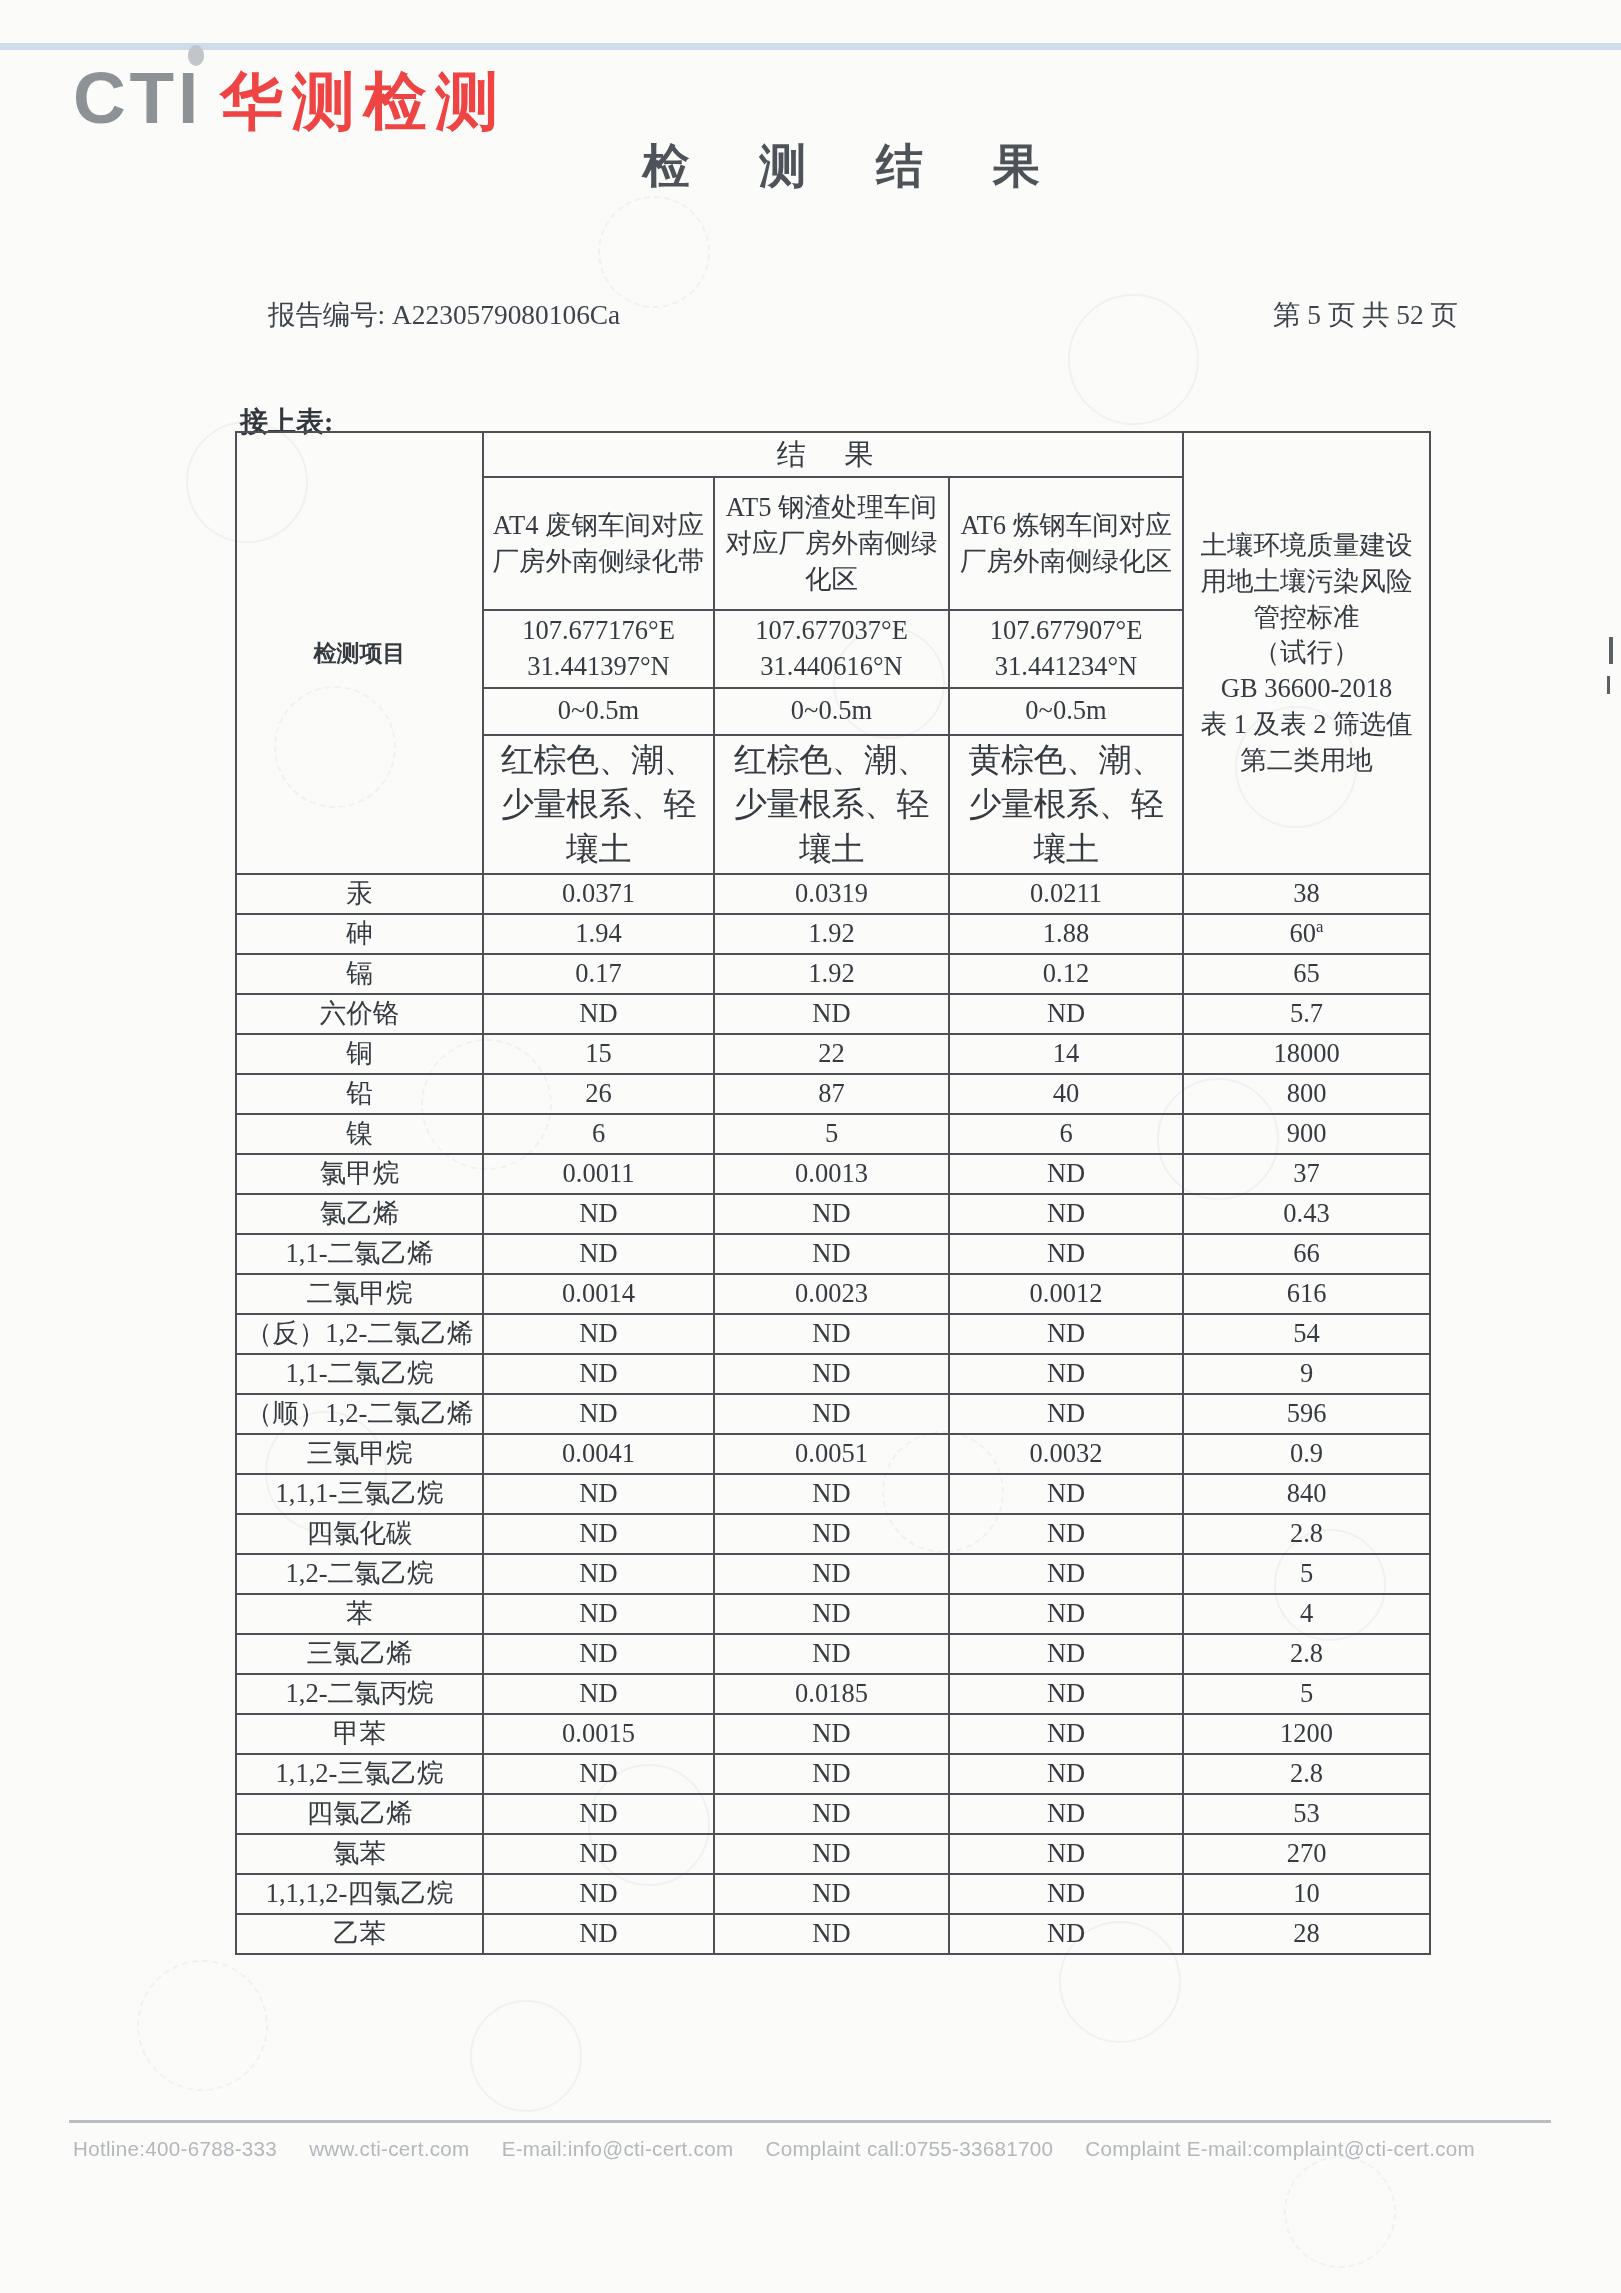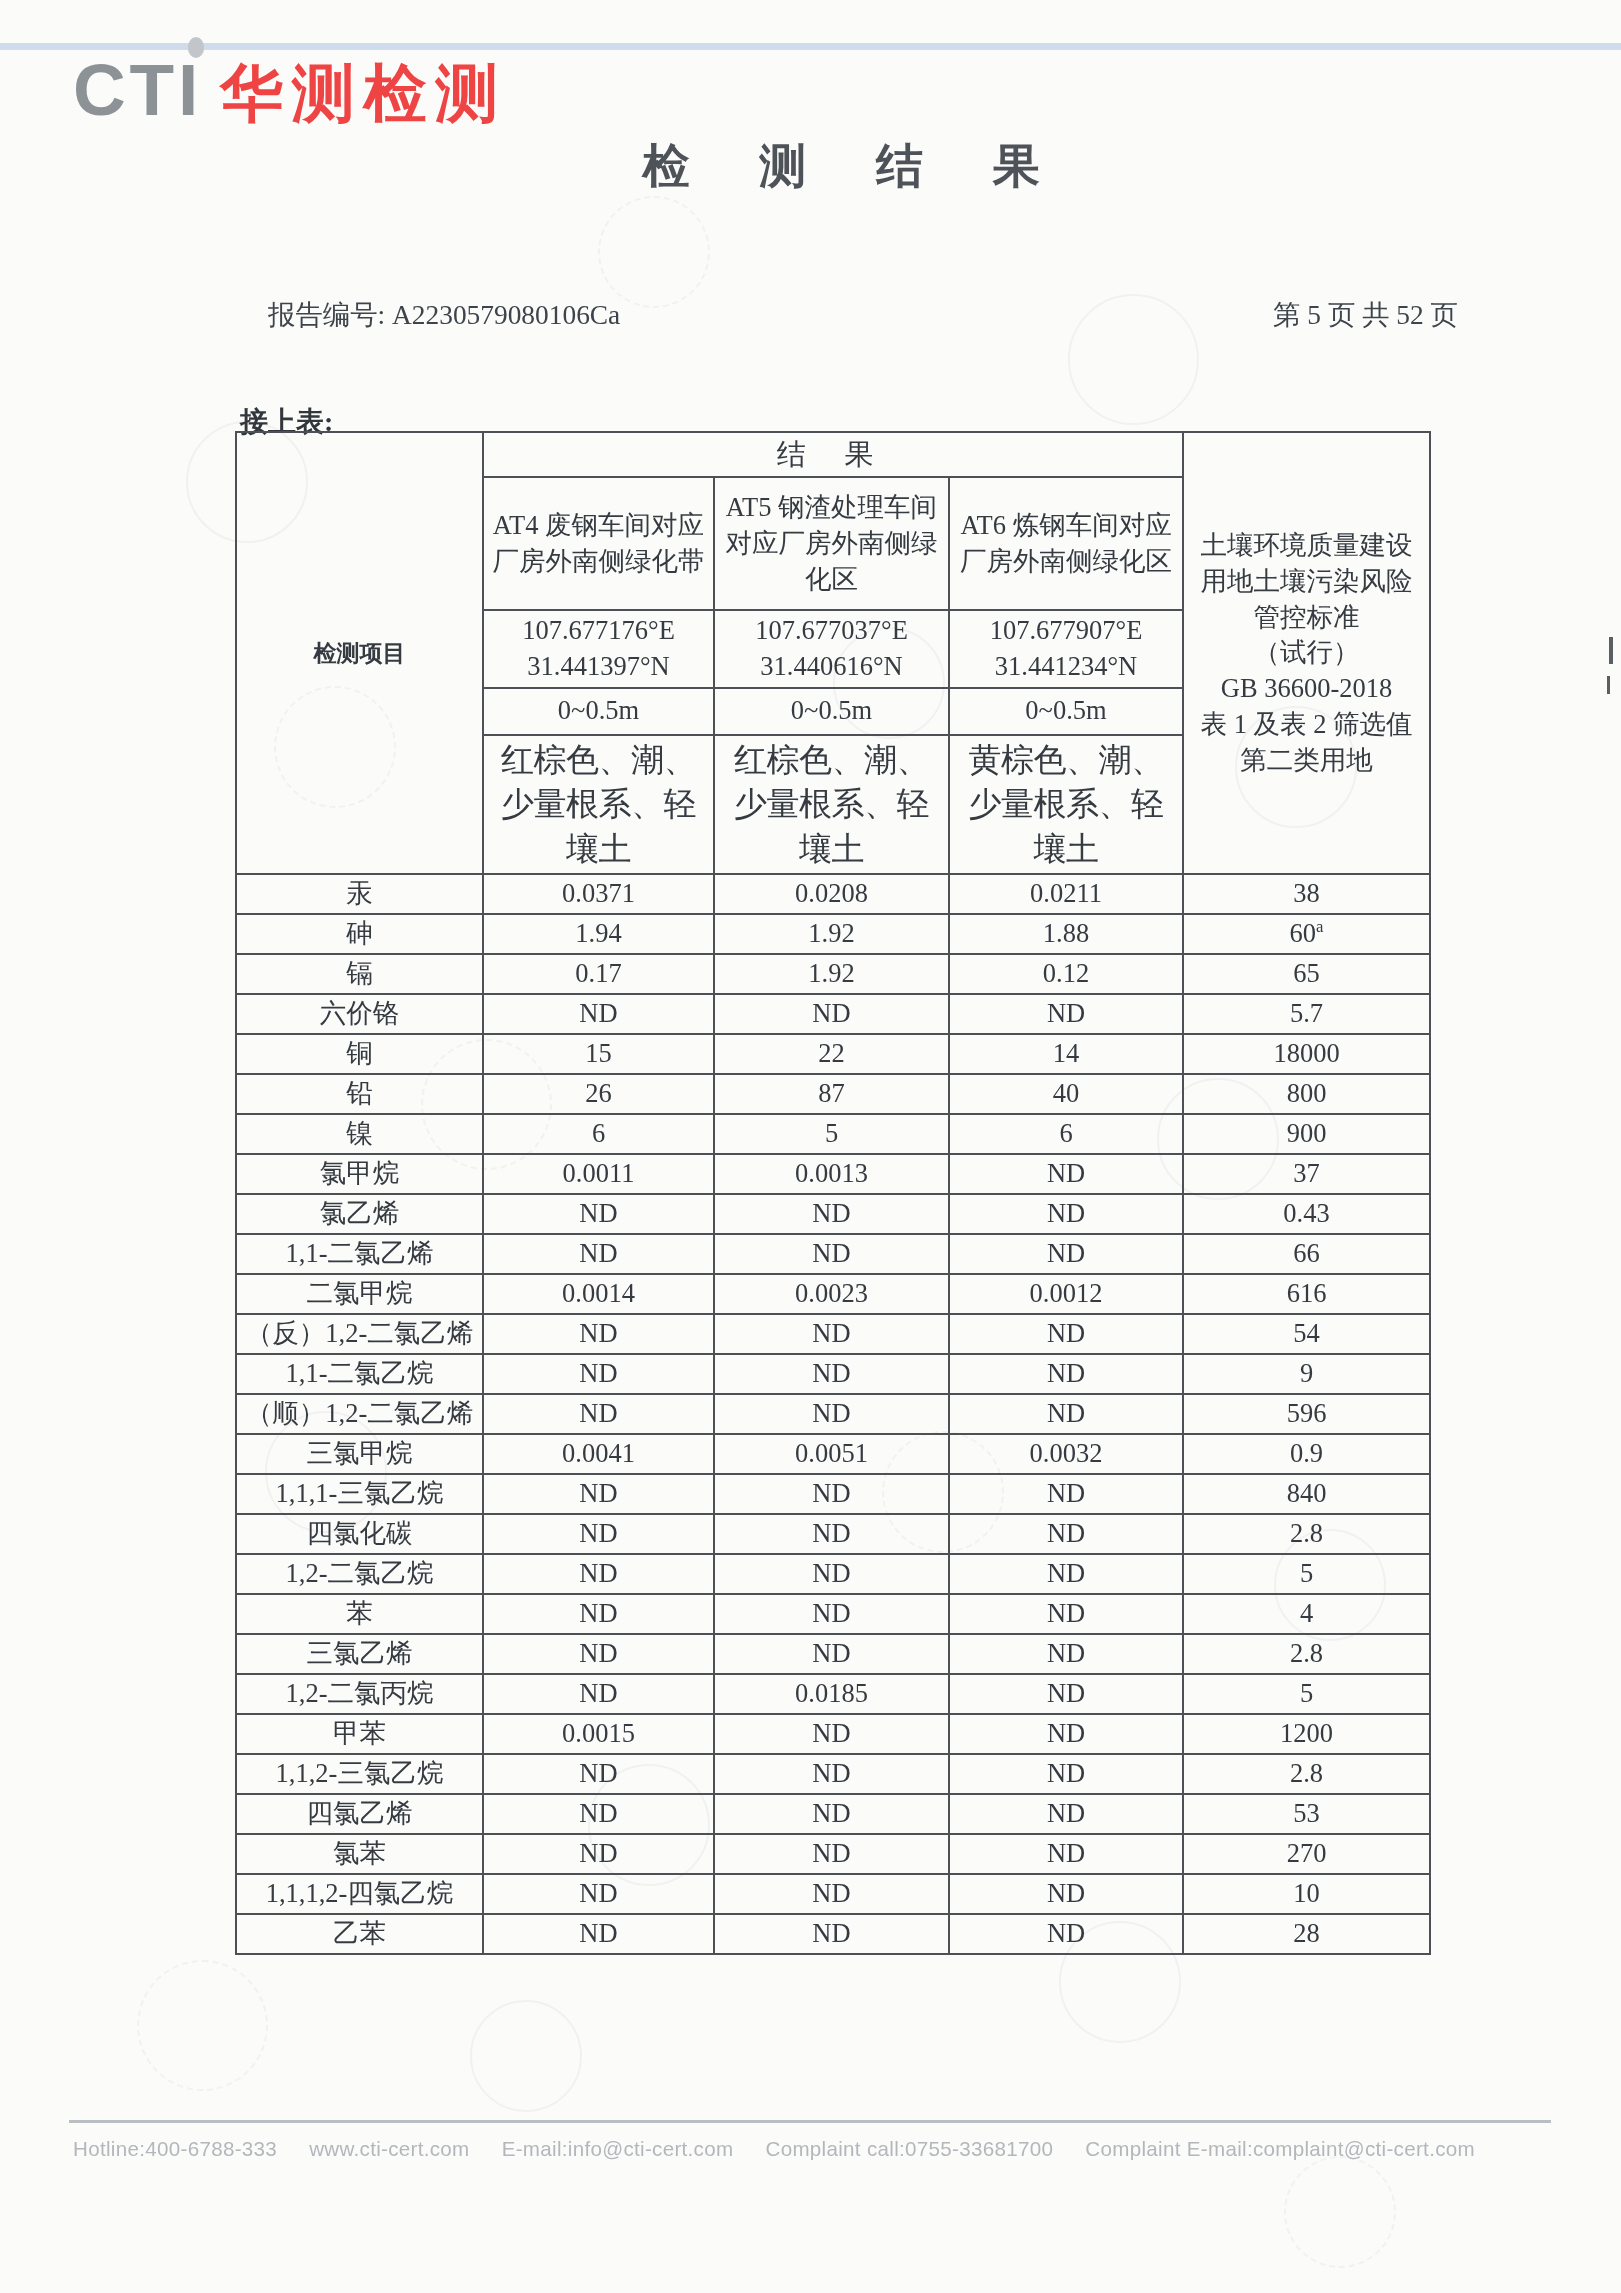--- a/index.html
+++ b/index.html
@@ -7,21 +7,21 @@
     width:1621px;height:2294px;position:relative;overflow:hidden;
     background:#fbfbfa;
     font-family:"Liberation Serif", serif;
     color:#3a4046;
   }
   [data-interactable]{cursor:default;}
 
   .topbar{position:absolute;left:0;top:43px;width:1621px;height:6.9px;background:#c7d6e8;opacity:.85;}
 
   
-  .logo{position:absolute;left:73px;top:53px;display:flex;align-items:flex-end;gap:17.6px;
+  .logo{position:absolute;left:73px;top:61px;display:flex;align-items:flex-end;gap:17.6px;
         font-family:"Liberation Sans", sans-serif;color:#8d9297;}
   .logo .cti{font-size:73px;font-weight:bold;letter-spacing:3.9px;line-height:1;position:relative;color:#8d9297;}
   .logo .cti .idot{position:absolute;right:-2px;top:-15.7px;width:16.7px;height:20.6px;border-radius:50%;background:#c2c6ca;}
   .logo .cn{font-size:63px;font-weight:bold;letter-spacing:8.8px;line-height:1.05;color:#ef4444;}
 
   .doc-title{position:absolute;left:0;top:135px;width:1621px;text-align:center;padding-left:90px;box-sizing:border-box;
     font-size:47px;font-weight:600;letter-spacing:29px;color:#4e5359;}
 
   .meta{position:absolute;left:240px;top:297px;width:1190px;display:flex;justify-content:space-between;
     font-size:27.4px;color:#3e444b;margin-left:28px;}
@@ -141,21 +141,21 @@
       <td class="soil-c" data-interactable="false">红棕色、潮、
 少量根系、轻壤土</td>
       <td class="soil-c" data-interactable="false">黄棕色、潮、
 少量根系、轻壤土</td>
     </tr>
   </tbody>
   <tbody data-interactable="false">
       <tr class="data-row" data-interactable="false">
         <td data-interactable="false">汞</td>
         <td data-interactable="false">0.0371</td>
-        <td data-interactable="false">0.0208</td>
+        <td data-interactable="false">0.0319</td>
         <td data-interactable="false">0.0211</td>
         <td data-interactable="false">38</td>
       </tr>
       <tr class="data-row" data-interactable="false">
         <td data-interactable="false">砷</td>
         <td data-interactable="false">1.94</td>
         <td data-interactable="false">1.92</td>
         <td data-interactable="false">1.88</td>
         <td data-interactable="false">60<sup>a</sup></td>
       </tr>

